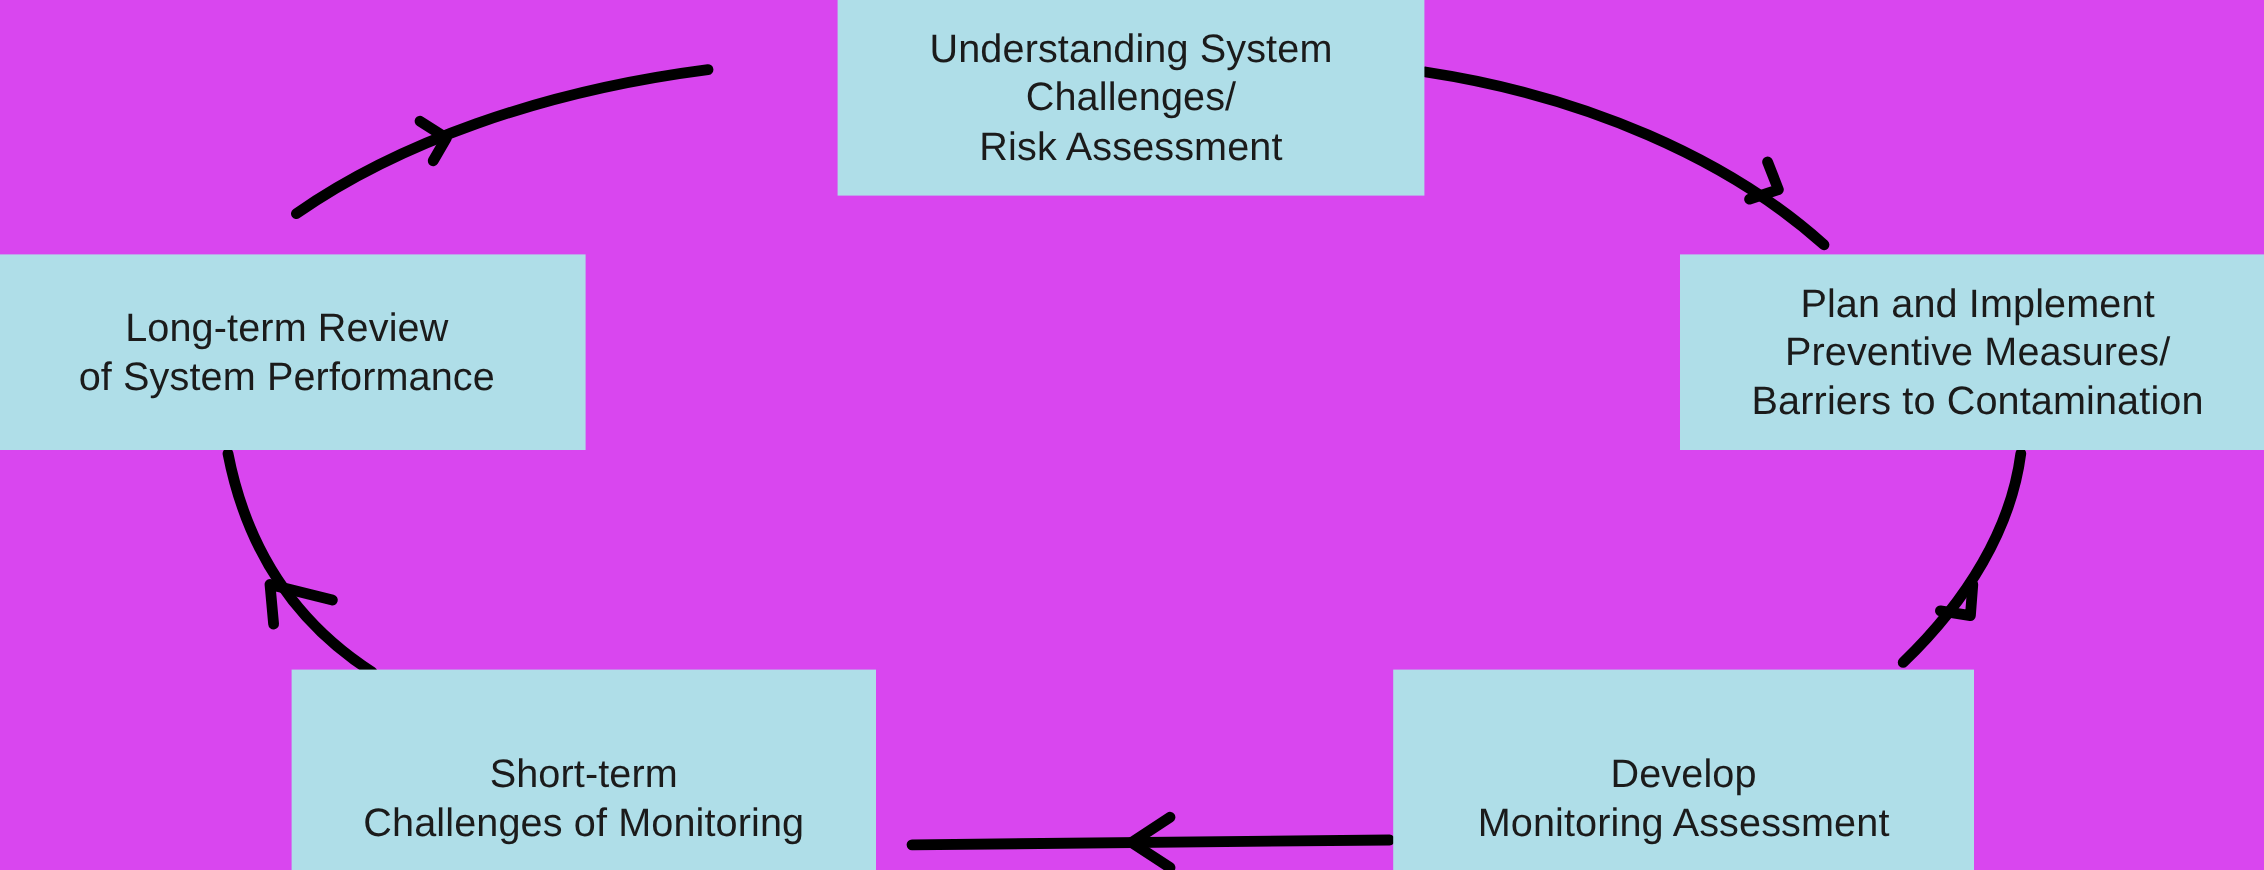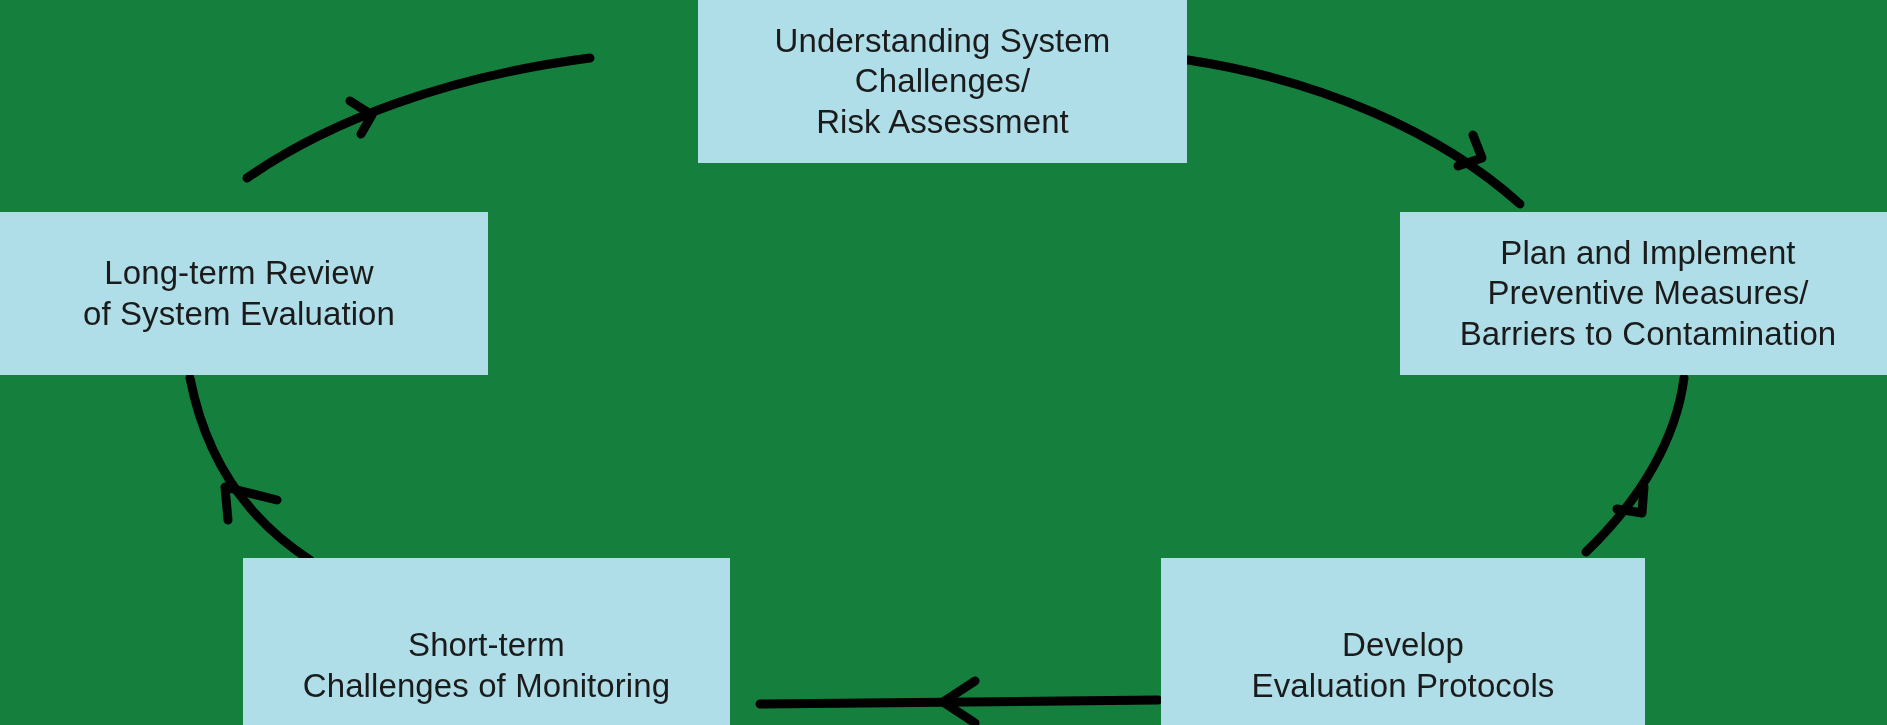--- a/index.html
+++ b/index.html
@@ -8,21 +8,21 @@
     padding: 0;
     background: #ffffff;
   }
   body {
     font-family: "Liberation Sans", sans-serif;
   }
   #diagram-root {
     position: relative;
     width: 1887px;
     height: 725px;
-    background: #15803d;
+    background: #d946ef;
     overflow: hidden;
   }
   #cycle-arcs {
     position: absolute;
     left: 0;
     top: 0;
     width: 1887px;
     height: 725px;
     pointer-events: none;
   }
@@ -99,26 +99,26 @@
   </div>
 
   <div class="node-box" id="node-plan">
     <span class="node-label">Plan and Implement
 Preventive Measures/
 Barriers to Contamination</span>
   </div>
 
   <div class="node-box" id="node-develop">
     <span class="node-label">Develop
-Evaluation Protocols</span>
+Monitoring Assessment</span>
   </div>
 
   <div class="node-box" id="node-shortterm">
     <span class="node-label">Short-term
 Challenges of Monitoring</span>
   </div>
 
   <div class="node-box" id="node-longterm">
     <span class="node-label">Long-term Review
-of System Evaluation</span>
+of System Performance</span>
   </div>
 
 </div>
 
 </body></html>

